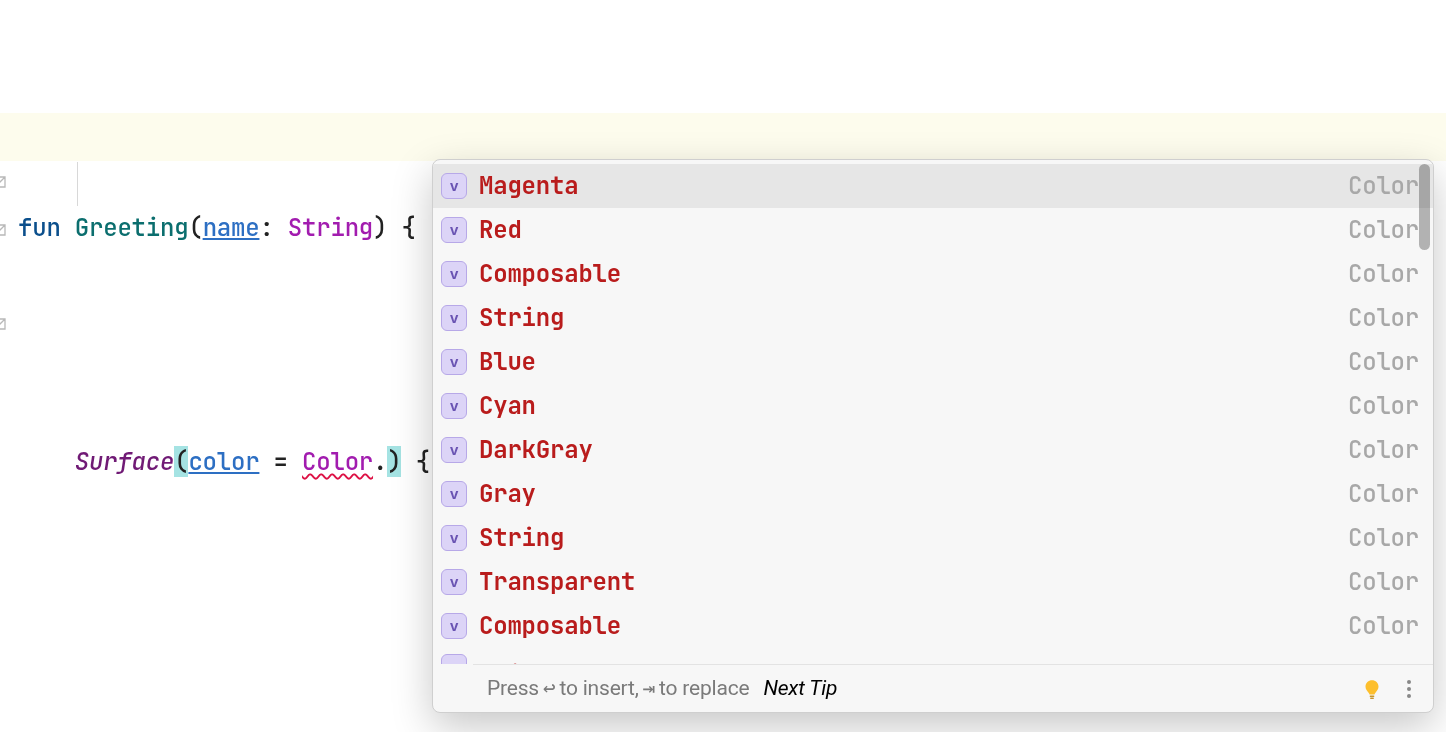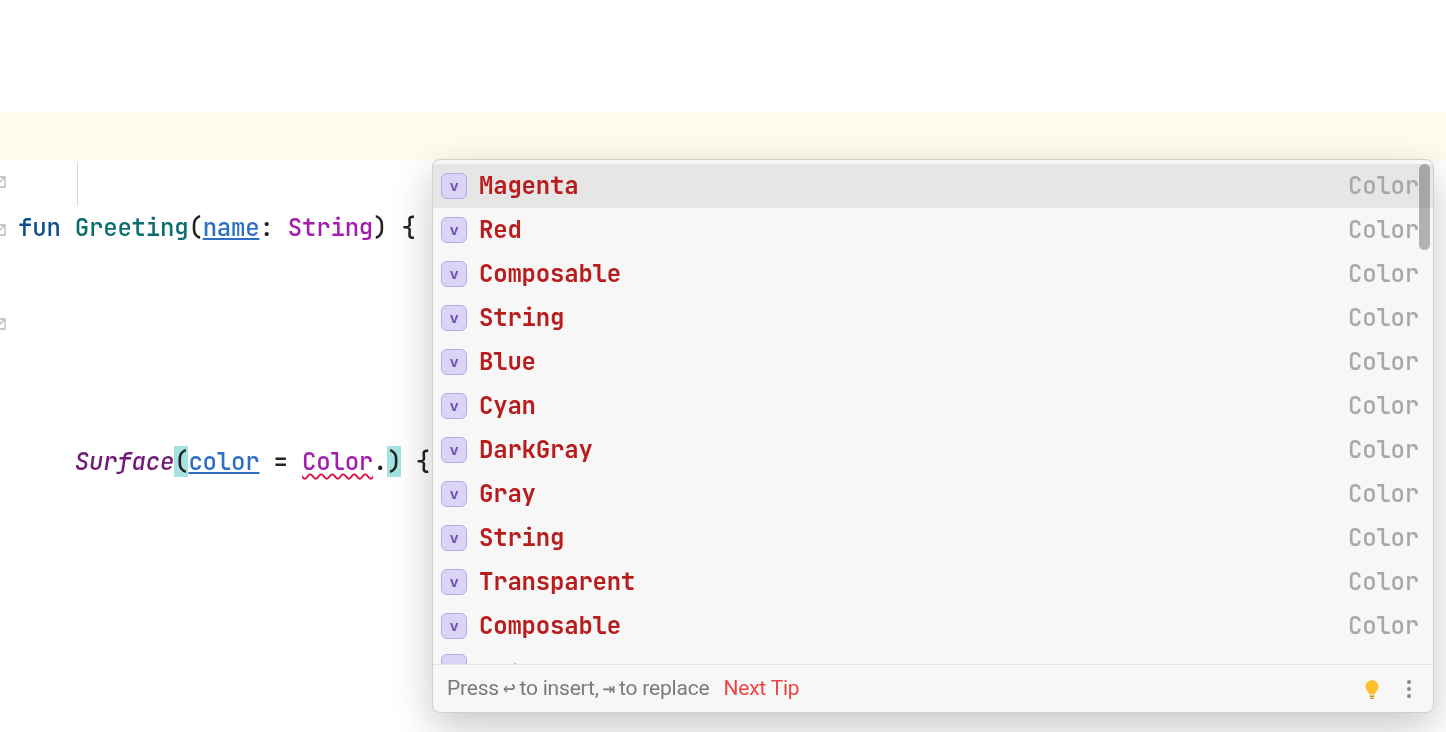--- a/index.html
+++ b/index.html
@@ -110,30 +110,32 @@
   .popup-list .popup-row.cut .row-icon { margin-top: 2px;}
   .popup-footer {
     height: 48px;
     border-top: 1px solid #e3e3e3;
     display: flex;
     align-items: center;
     padding: 1px 14px;
     font-size: 21px;
     color: #7a7a7a;
     font-weight: 400;
+    margin-left: 40px;
   }
   .footer-hint { display: flex; align-items: center; gap: 4px;}
   .footer-key {
     font-family: monospace;
     color: #7a7a7a;
   }
   .footer-link {
-    color: #ef4444;
+    color: #000000;
     margin-left: 14px;
     cursor: pointer;
+    font-style: italic;
   }
   .footer-spacer { flex: 1; }
   .bulb-icon { width: 26px; height: 26px; margin-right: 14px; }
   .more-icon { width: 20px; color: #7a7a7a; display:flex; flex-direction:column; align-items:center; gap:3px;}
   .more-icon span{width:4px;height:4px;border-radius:50%;background:#888;display:block;}
 
   .scrollbar-track {
     position: absolute;
     right: 2px;
     top: 2px;

